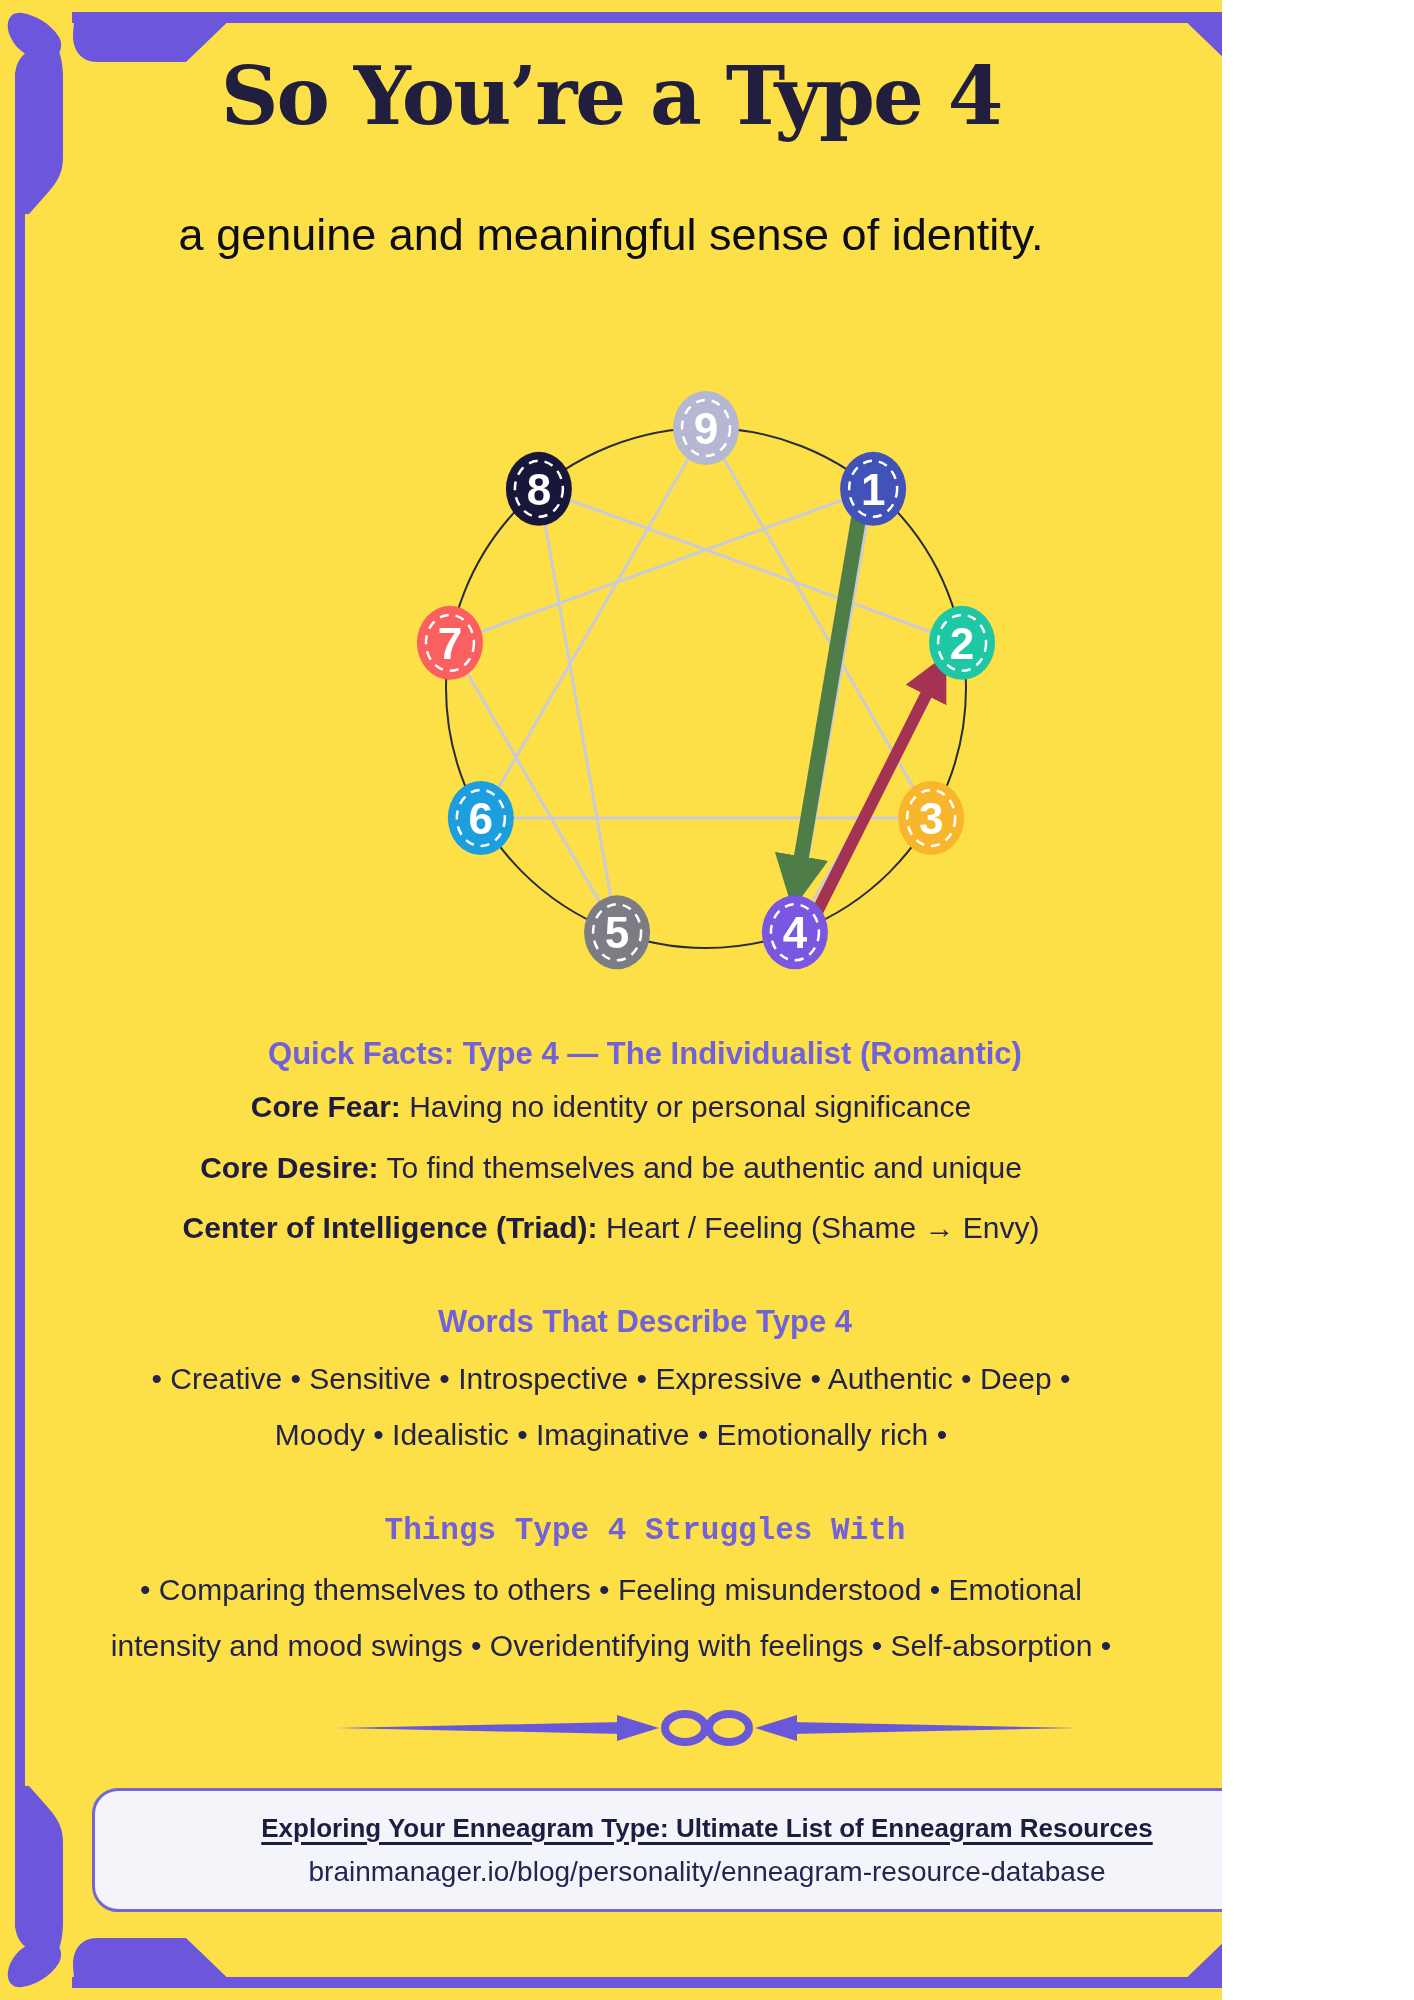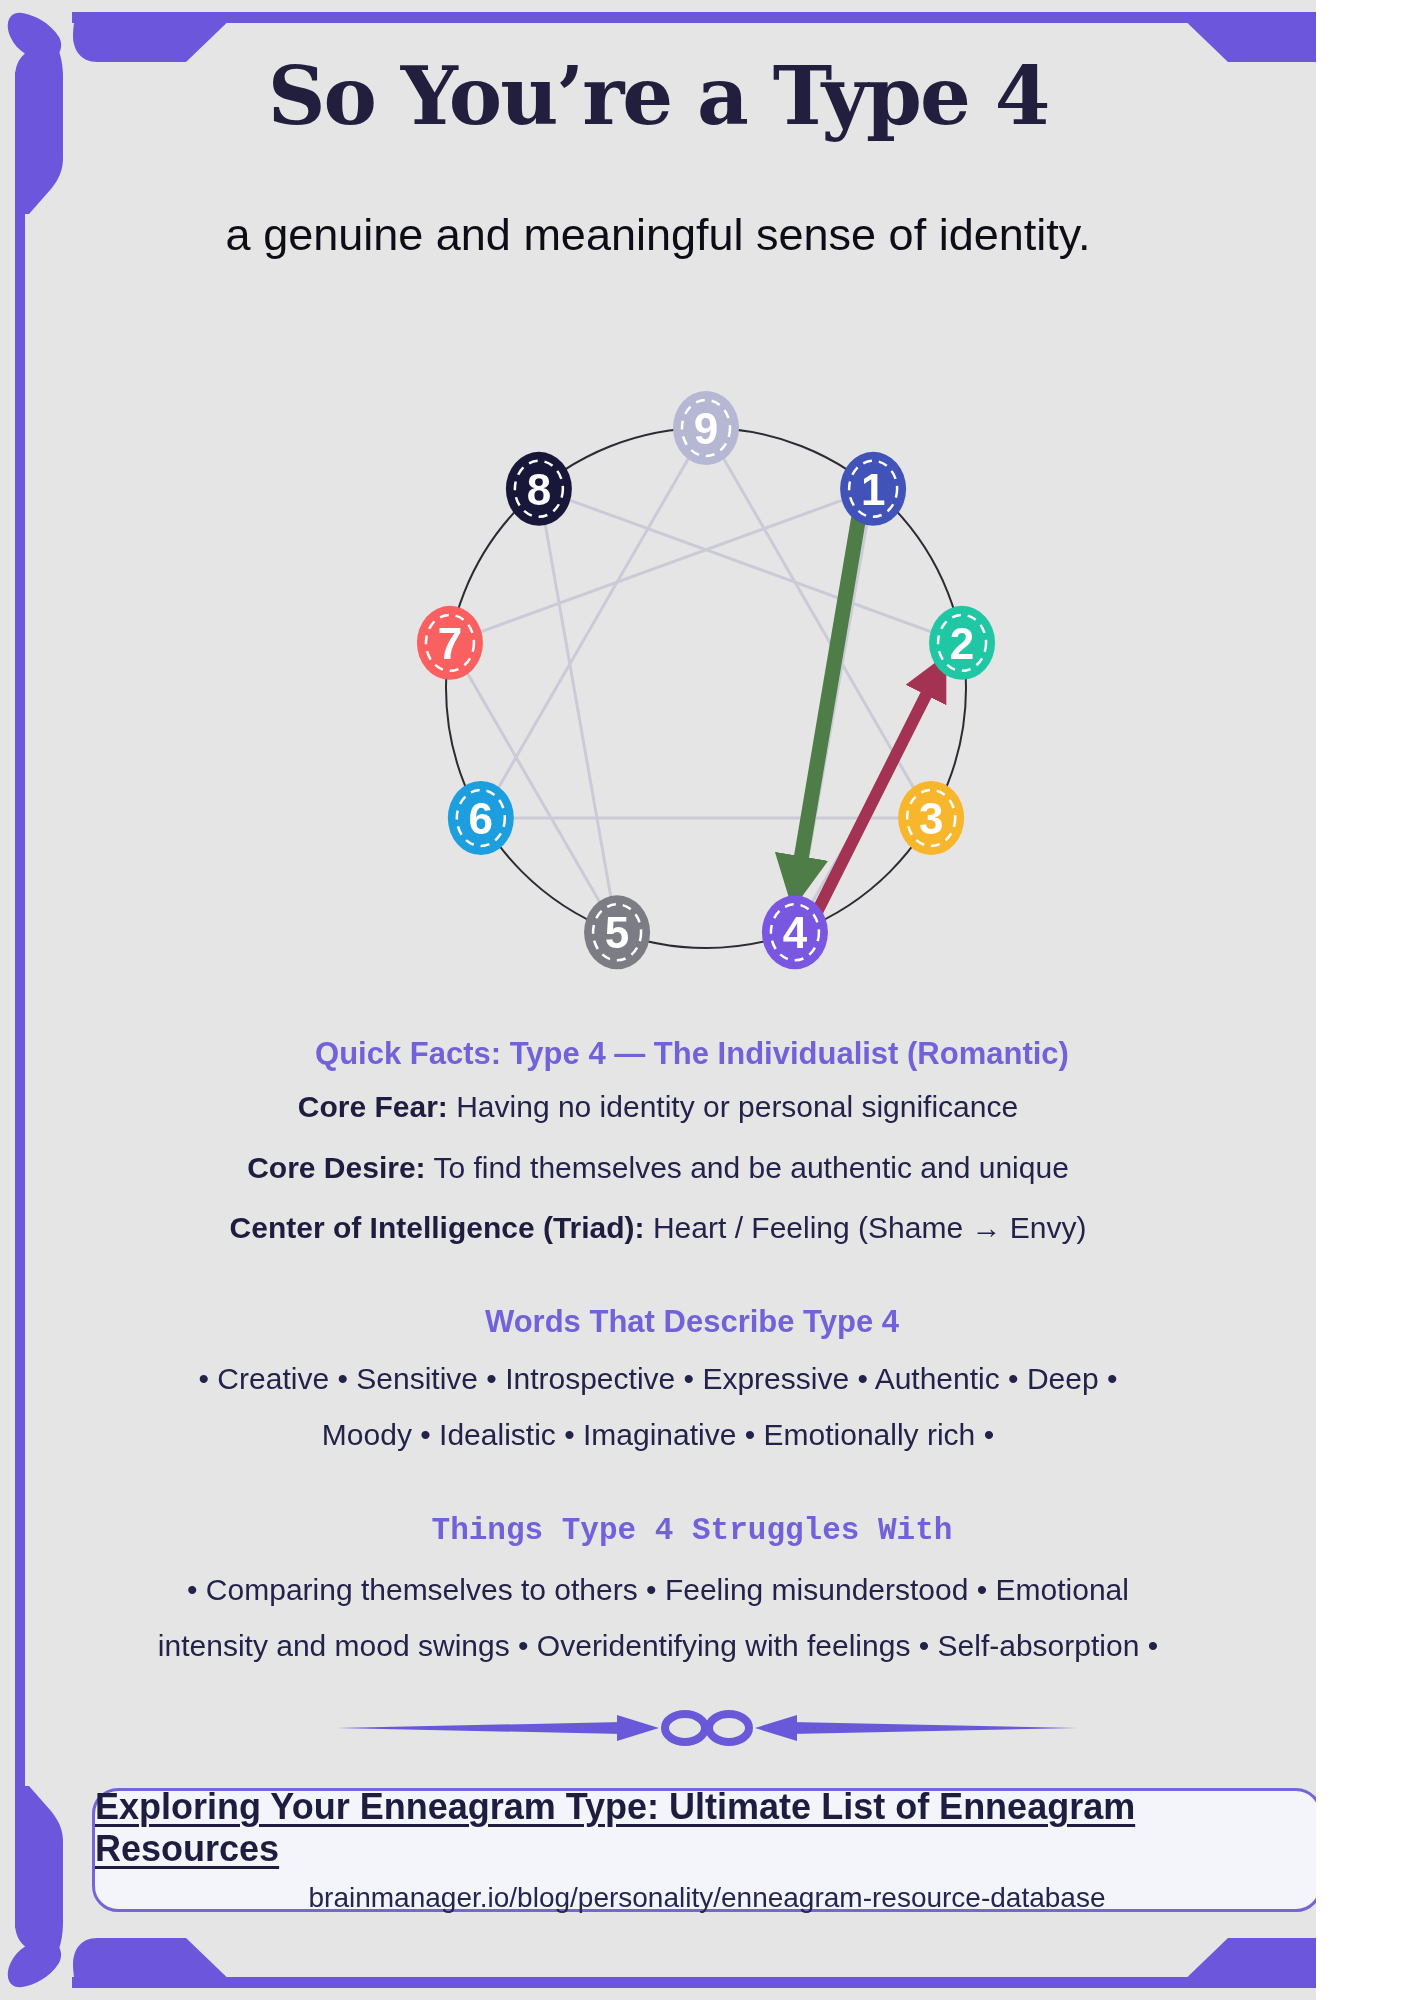--- a/index.html
+++ b/index.html
@@ -1,33 +1,33 @@
 <!DOCTYPE html>
 <html><head>
 <meta charset="utf-8">
 <style>
   html,body{margin:0;padding:0;background:#ffffff;}
-  .page{position:relative;width:1316px;height:2000px;background:#e5e5e5;overflow:hidden;
+  .page{position:relative;width:1222px;height:2000px;background:#fde047;overflow:hidden;
         font-family:"Liberation Sans",sans-serif;}
   .abs{position:absolute;left:0;width:100%;text-align:center;}
   .page-title{top:52px;font-family:"DejaVu Serif",serif;font-weight:700;font-size:80px;
               letter-spacing:-2px;color:#221f3e;line-height:1.1;}
   .subtitle{top:205px;font-size:45px;color:#0d0d15;line-height:60px;font-weight:400;}
   .diagram-svg{position:absolute;left:326px;top:300px;}
   .h-purple{font-weight:700;font-size:31px;color:#7262d9;margin-left:34px;}
   .fact-line{font-size:30px;color:#23224a;}
   .fact-line b{font-weight:700;color:#1e1d40;}
   .body-lines{font-size:30px;color:#23224a;line-height:56px;}
   .divider-svg{position:absolute;left:327px;top:1704px;}
   .footer-box{position:absolute;left:92px;top:1788px;width:1230px;height:124px;
               box-sizing:border-box;border:3px solid #7466d8;border-radius:26px;
               background:#f4f4fb;display:flex;flex-direction:column;align-items:center;
               justify-content:center;gap:12px;}
-  .footer-title{font-size:36px;font-weight:700;color:#1e1d40;text-decoration:underline;
-                text-underline-offset:5px;text-decoration-thickness:2.5px;}
+  .footer-title{font-size:26px;font-weight:700;color:#1e1d40;text-decoration:underline;
+                text-underline-offset:5px;text-decoration-thickness:2.5px;text-align:center;}
   .footer-url{font-size:28px;color:#262550;}
   .frame-svg{position:absolute;left:0;top:0;pointer-events:none;}
 </style>
 </head>
 <body>
 
 <div class="page">
 
   <svg class="frame-svg" width="1414" height="2000" viewBox="0 0 1414 2000">
     <g fill="#6b56dc">

